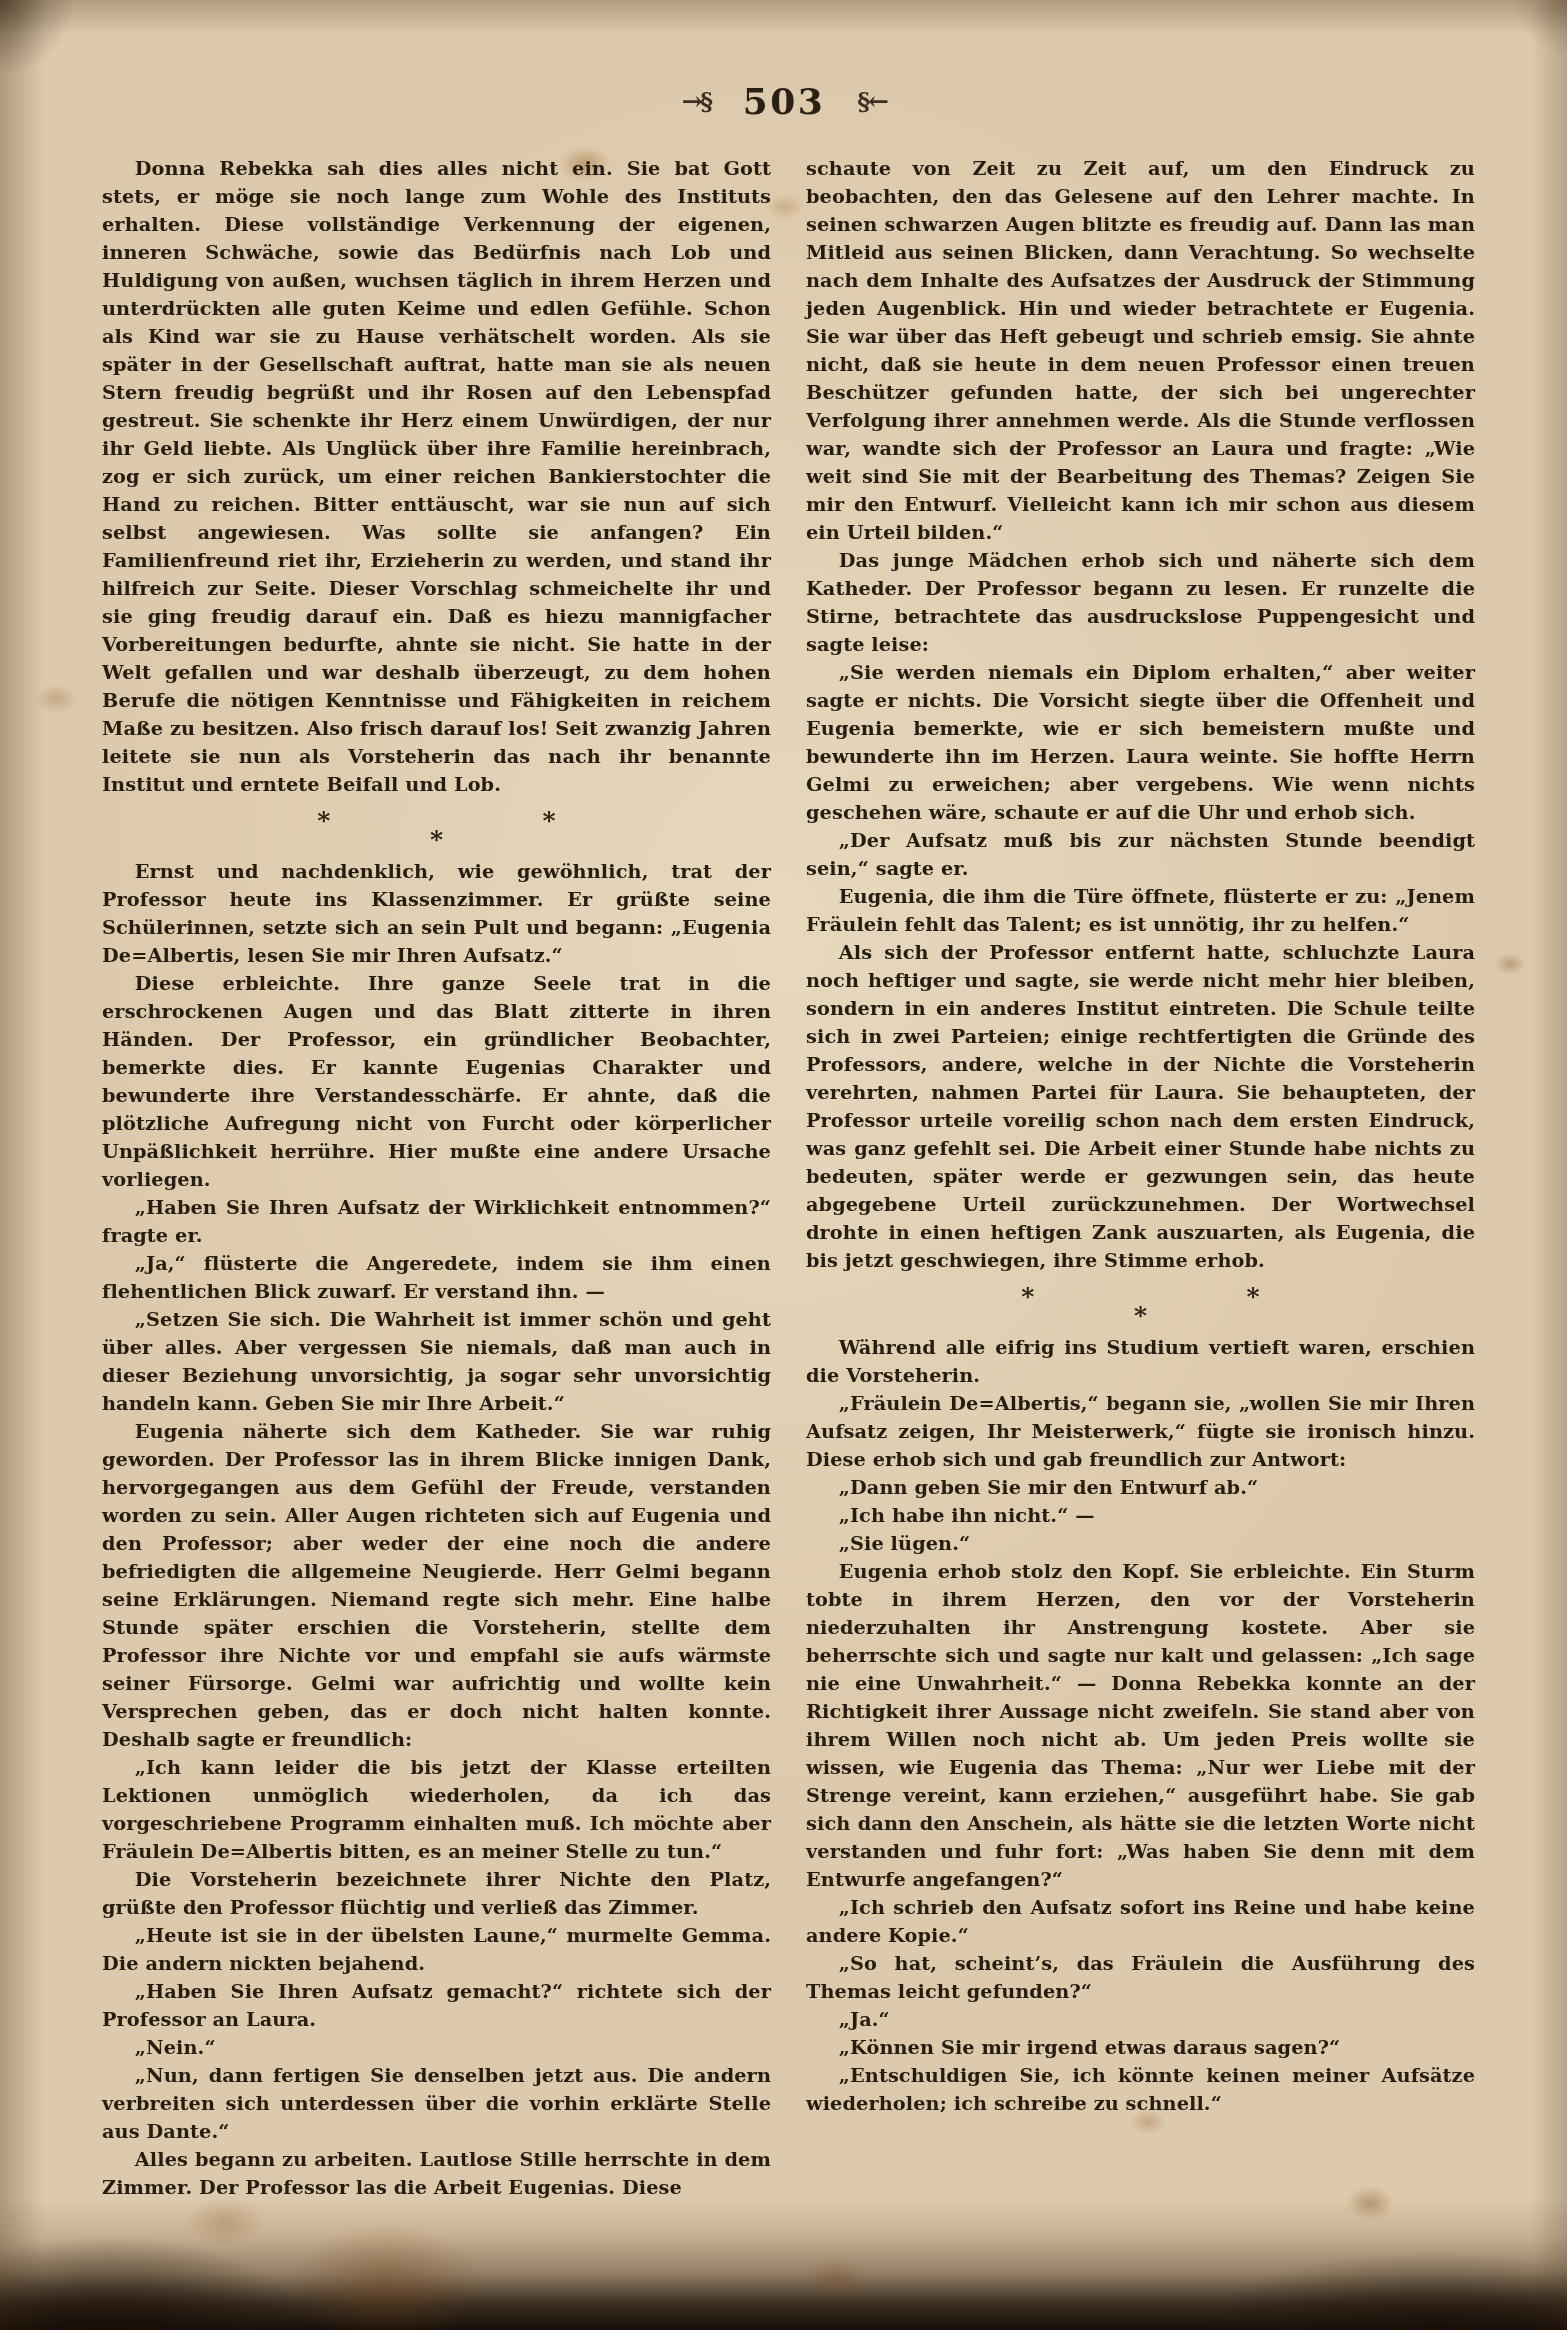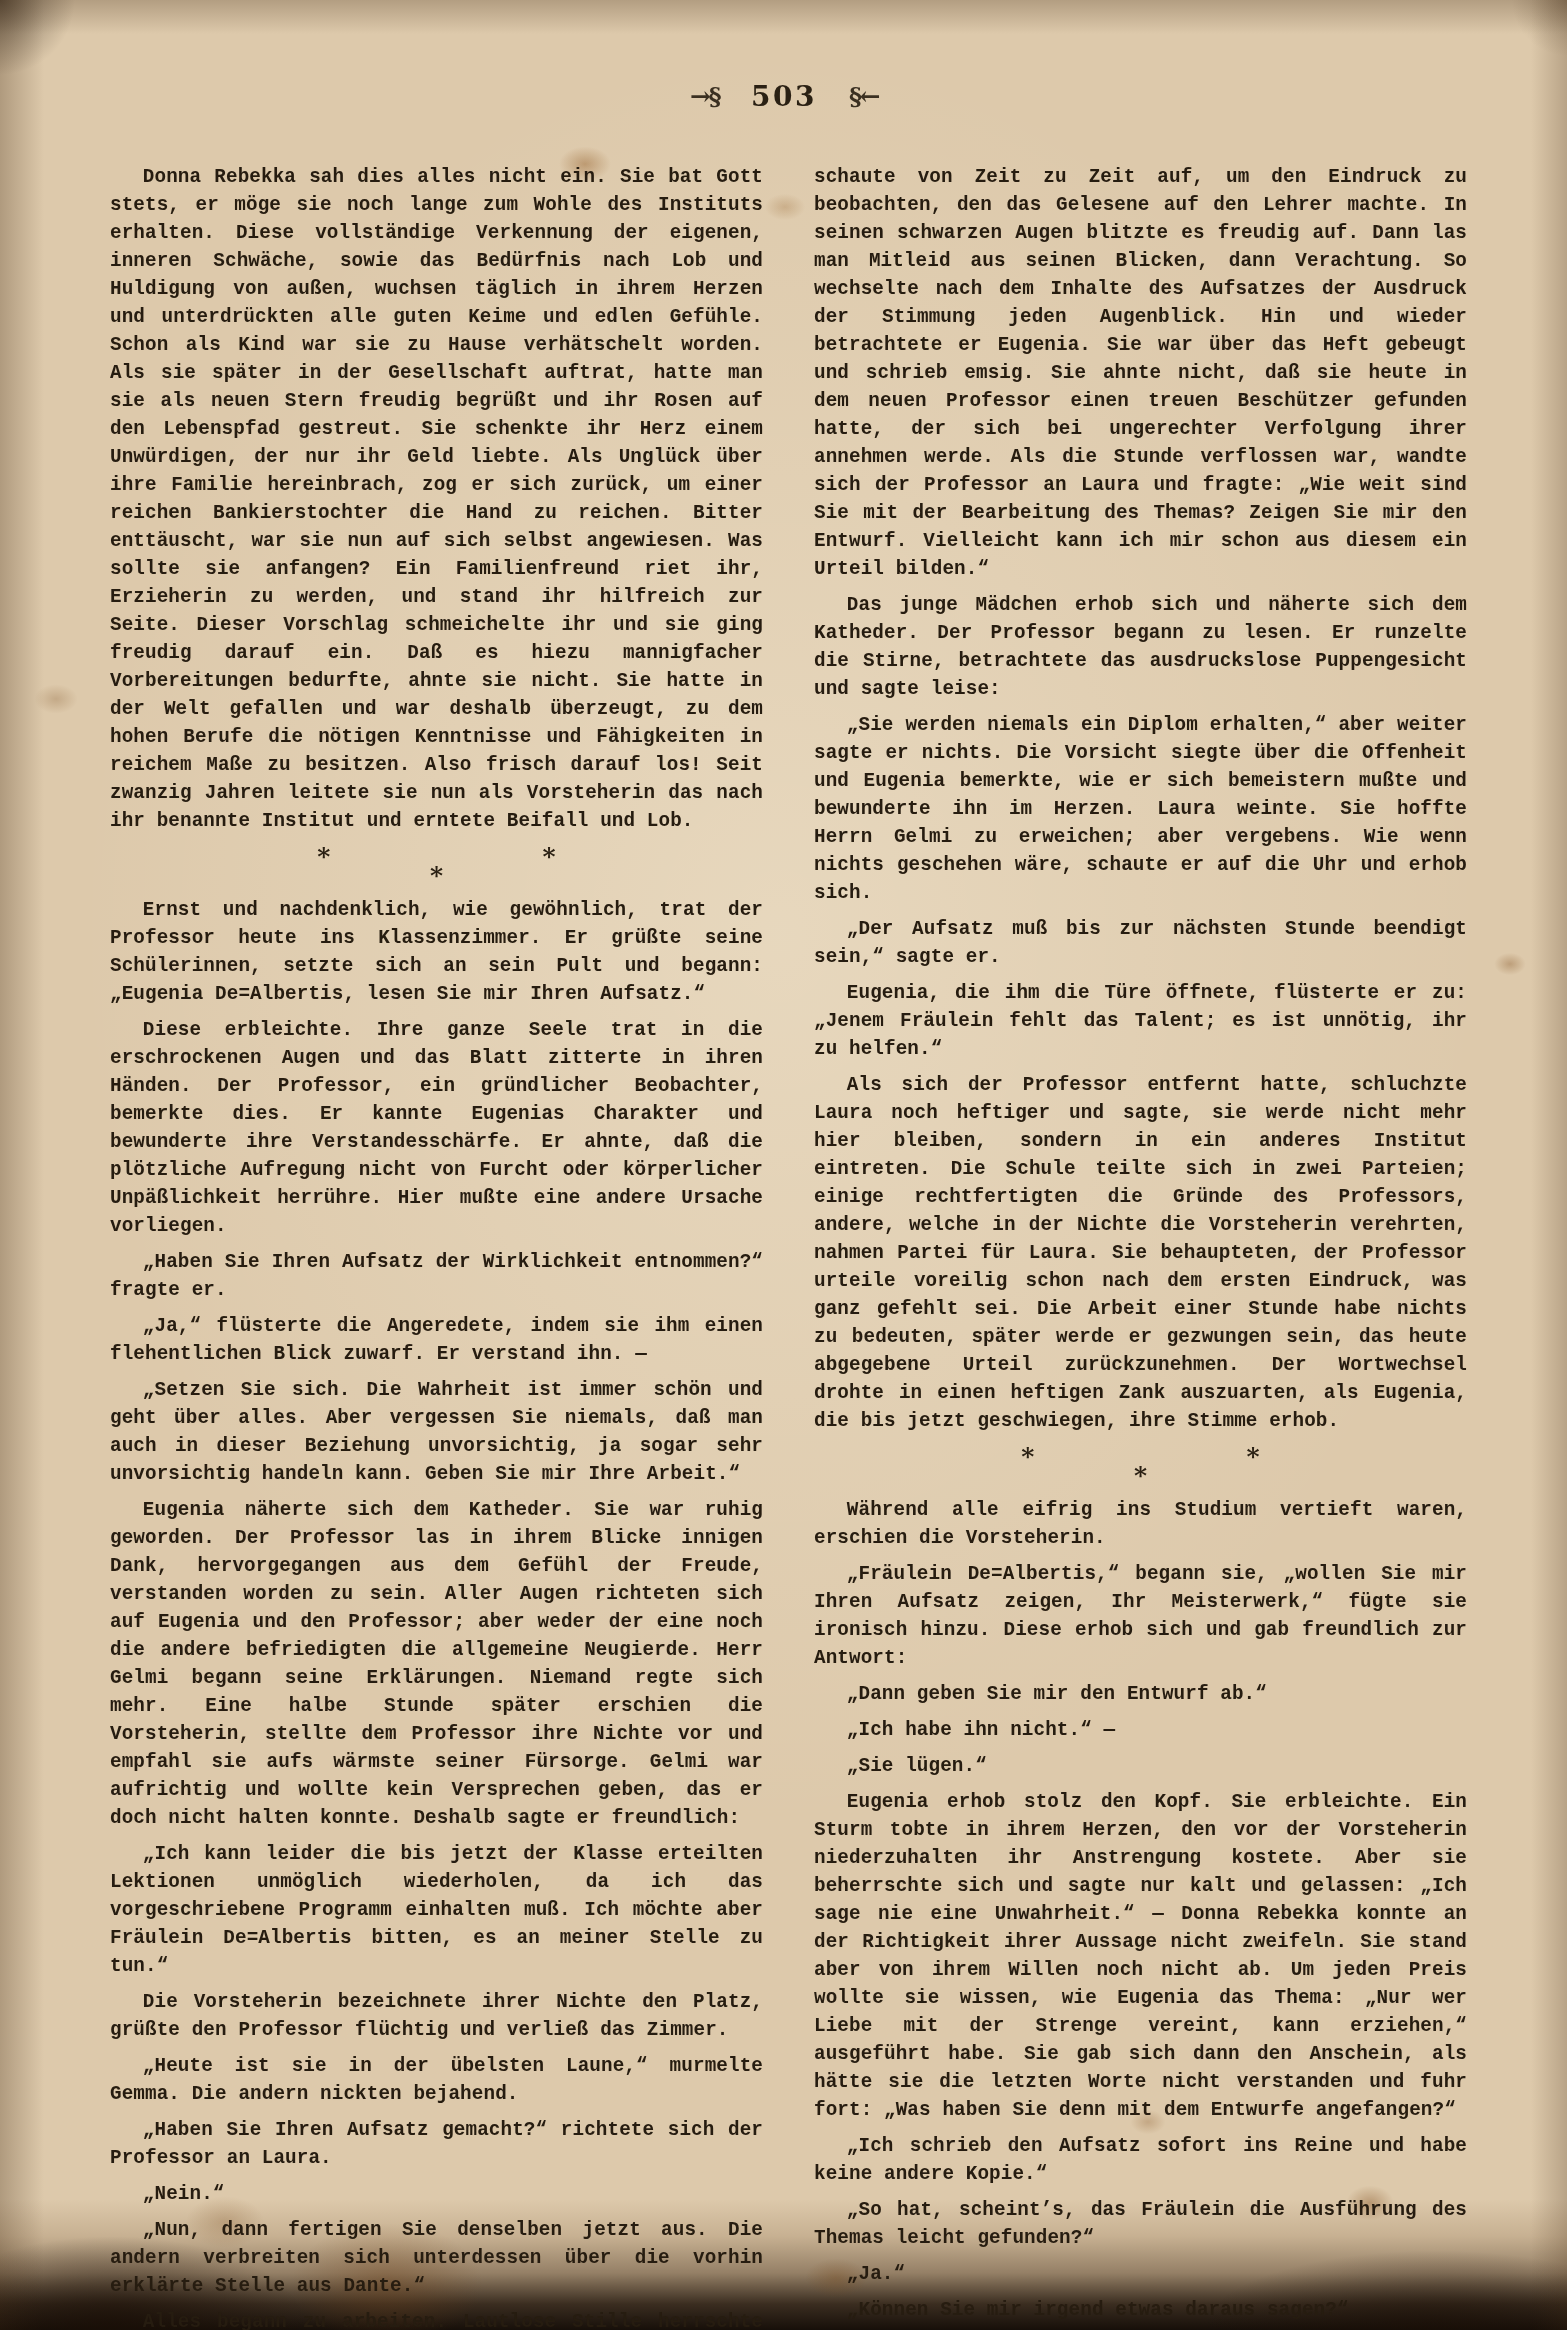--- a/index.html
+++ b/index.html
@@ -35,30 +35,30 @@
       linear-gradient(0deg, rgba(16,9,4,0.97) 0px, rgba(30,18,8,0.85) 26px, rgba(60,38,18,0.45) 57px, rgba(100,66,32,0.18) 94px, rgba(100,66,32,0) 131px);
     font-family:"DejaVu Serif","Liberation Serif",serif;
     color:#261c10;
   }
   .header {
     position:absolute; top:80px; left:0; width:100%;
     display:flex; justify-content:center; align-items:center; gap:32px;
     font-weight:bold; font-size:29px; color:#2a2013;
   }
   .ornament { font-size:25px; letter-spacing:-2.5px; opacity:0.9; }
-  .page-number { font-size:28px; letter-spacing:2.5px; }
+  .page-number { font-size:36px; letter-spacing:2.5px; }
   .col {
     position:absolute; top:155px; width:669px;
     text-align:justify;
     font-size:19.3px; line-height:28px; font-weight:bold;
     letter-spacing:0.1px;
   }
   .col-left  { left:102px; }
   .col-right { left:806px; }
-  .p { margin:8px; text-indent:1.7em;font-family:Liberation Mono, monospace; }
+  .p { margin:0; text-indent:1.7em; }
   .p.noindent { text-indent:0; }
   .sep { margin:8.7px 0 6.2px 0; text-align:center; }
   .sep-row1 { display:flex; justify-content:center; gap:212px; line-height:25px; }
   .sep-row2 { line-height:21px; margin-top:-3.7px; }
   .sep span { font-size:25px; font-weight:bold; color:#2a2013; }
 </style>
 </head>
 <body>
 
 <div class="page">

